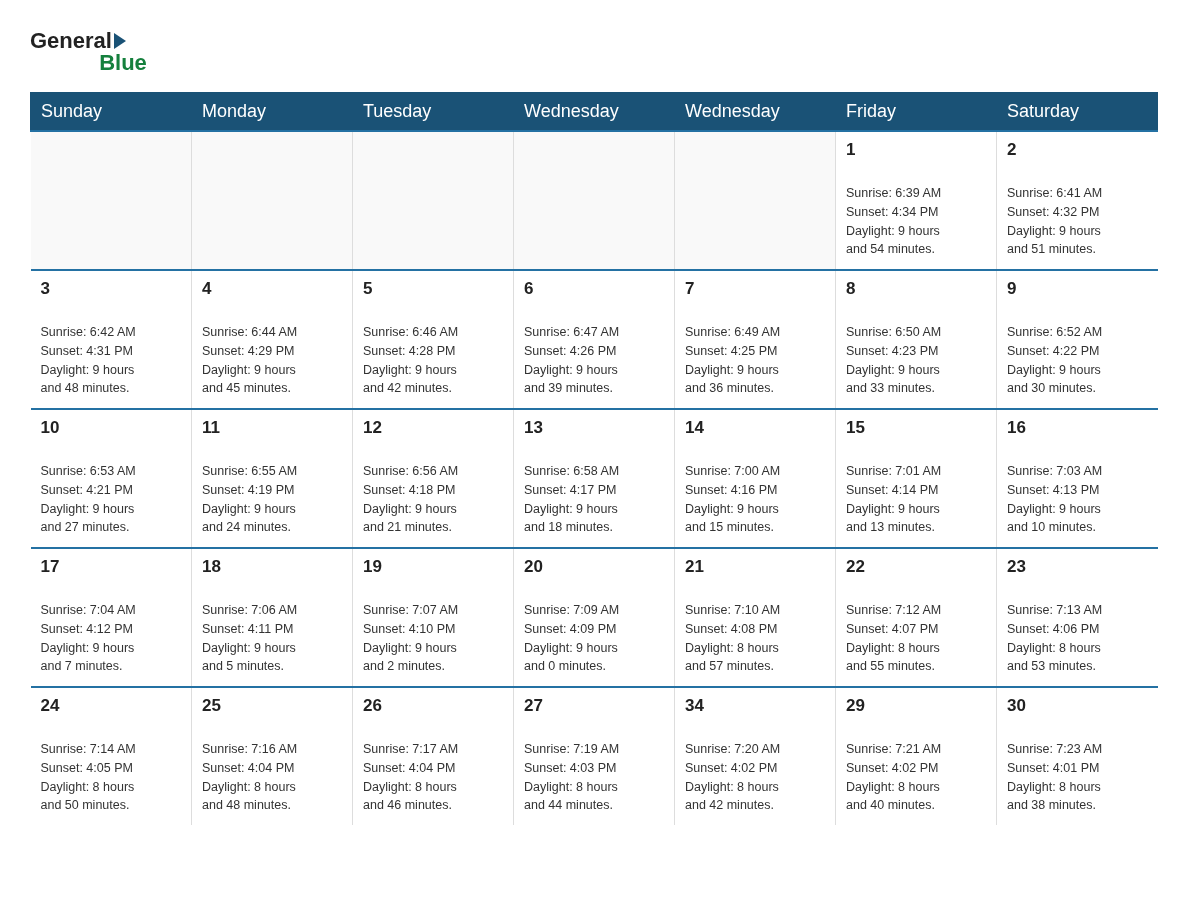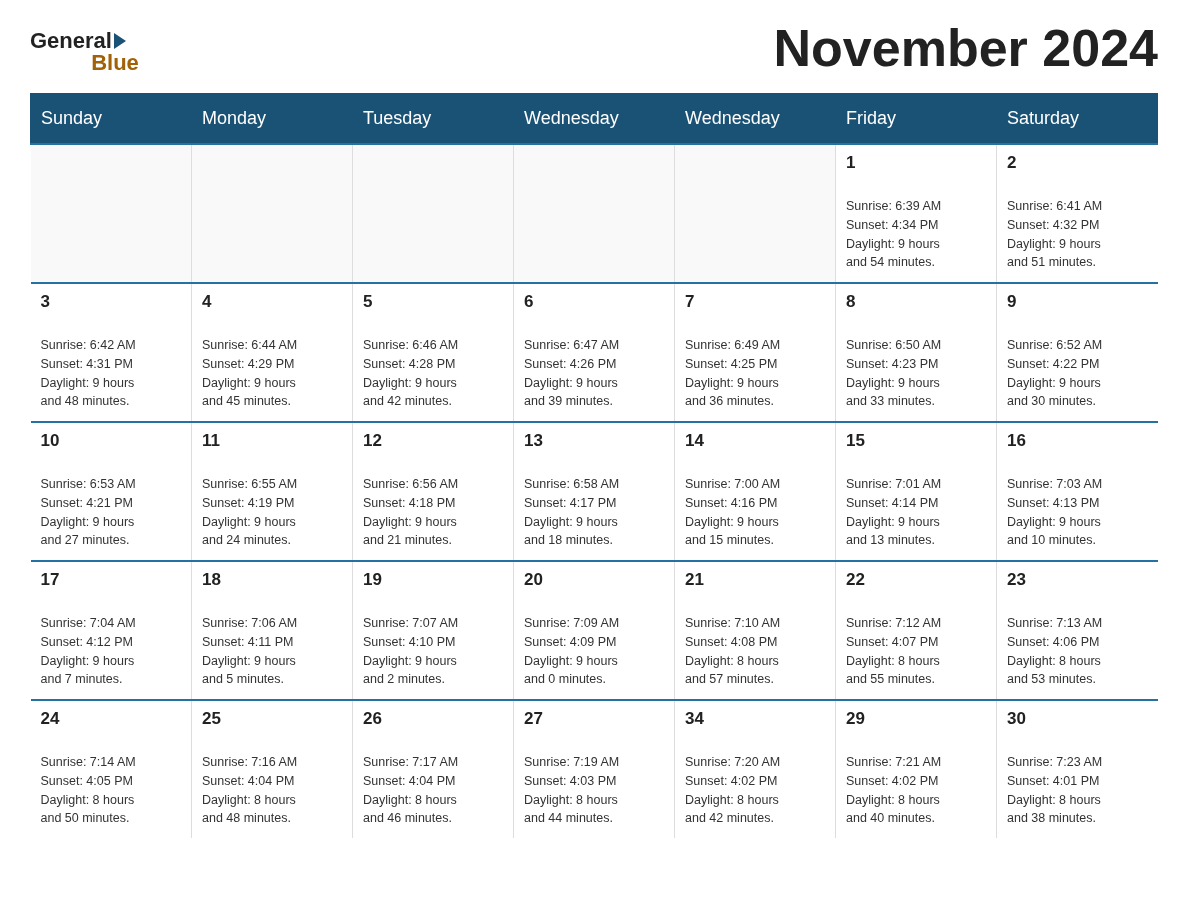--- a/index.html
+++ b/index.html
@@ -32,21 +32,21 @@
     .logo-general { color: #222; }
     .logo-triangle {
       display: inline-block;
       width: 0; height: 0;
       border-left: 12px solid #1a5276;
       border-top: 8px solid transparent;
       border-bottom: 8px solid transparent;
       margin: 0 2px;
       vertical-align: middle;
     }
-    .logo-blue { color: #a16207; }
+    .logo-blue { color: #15803d; margin-left: 8px; }
     .title-area {
       text-align: right;
     }
     .calendar-title {
       font-size: 52px;
       font-weight: bold;
       color: #222;
       line-height: 1.1;
     }
     .calendar-subtitle {
@@ -57,21 +57,21 @@
     table {
       width: 100%;
       border-collapse: collapse;
       table-layout: fixed;
     }
     thead tr th {
       background: #1a5276;
       color: #fff;
       font-size: 18px;
       font-weight: normal;
-      padding: 14px 10px;
+      padding: 8px 10px;
       text-align: left;
       border: 1px solid #1a5276;
     }
     tbody tr {
       border-top: 2px solid #2471a3;
     }
     tbody tr td {
       vertical-align: top;
       padding: 8px 10px 10px 10px;
       font-size: 13px;
@@ -109,21 +109,20 @@
       <span class="logo-general">General</span>
       <span class="logo-triangle"></span>
       <br>
     </div>
     <div class="logo-text" style="margin-top:-4px;">
       &nbsp;&nbsp;&nbsp;&nbsp;&nbsp;&nbsp;&nbsp;&nbsp;&nbsp;&nbsp;
       <span class="logo-blue">Blue</span>
     </div>
   </div>
   <div class="title-area">
-    <div class="calendar-title">November 2024</div>
   </div>
 </div>
 
 <table>
   <thead>
     <tr id="header-row">
         <th>Sunday</th>
         <th>Monday</th>
         <th>Tuesday</th>
         <th>Wednesday</th>

